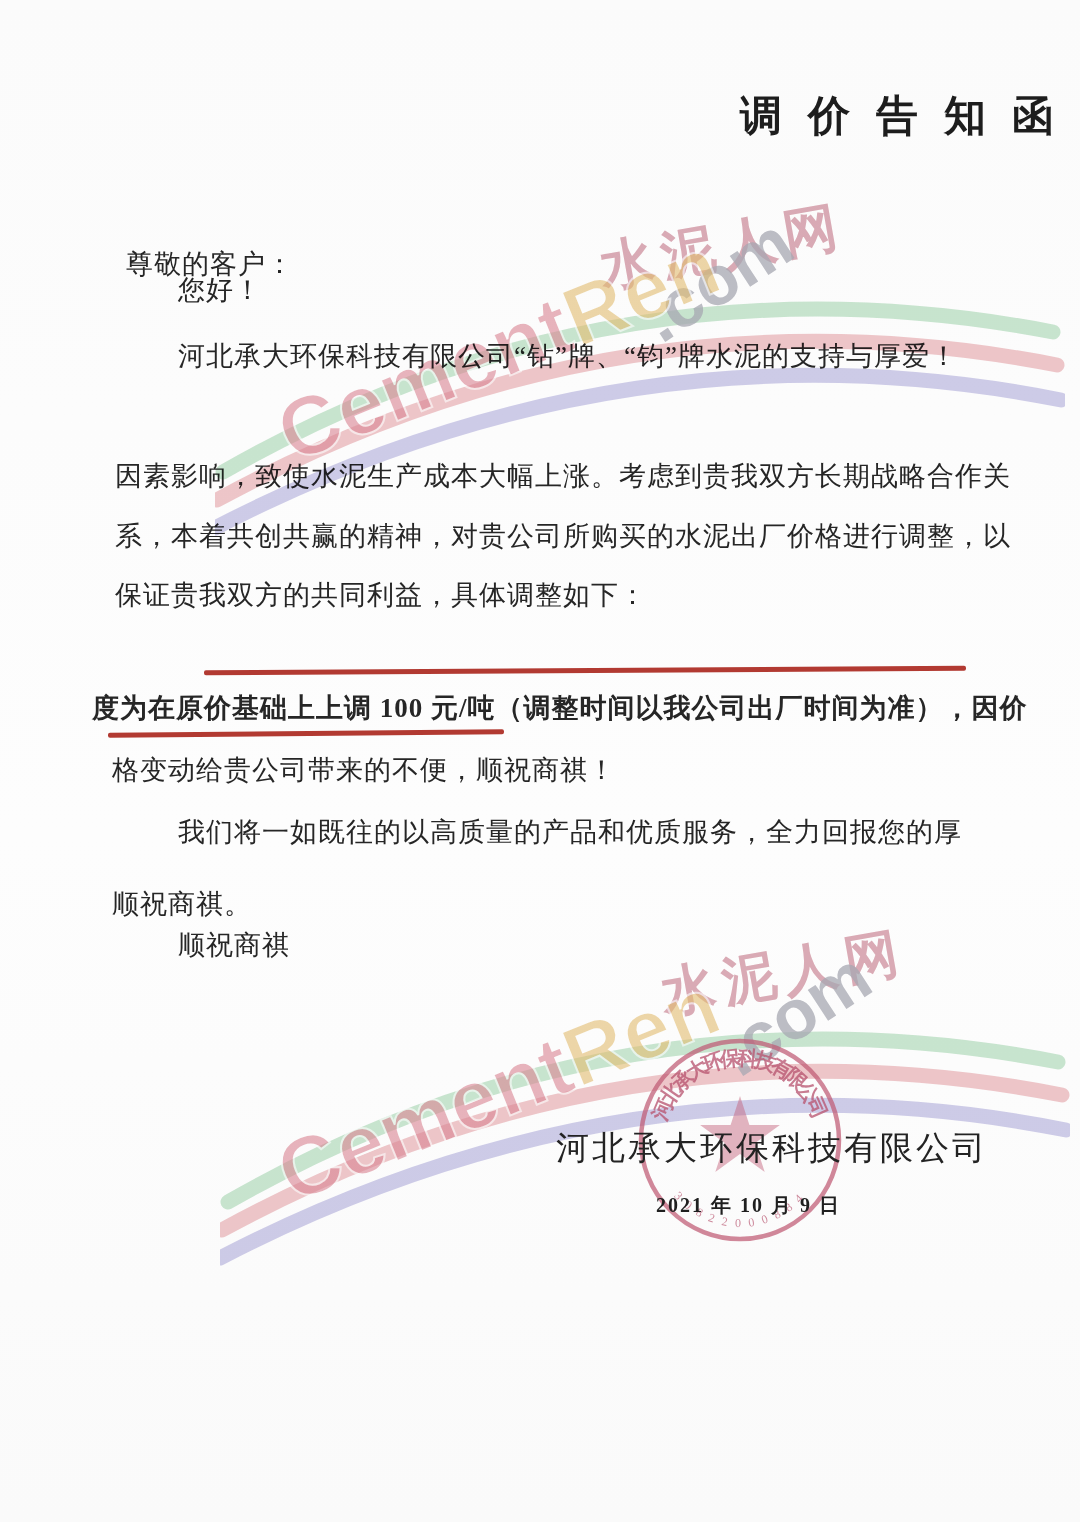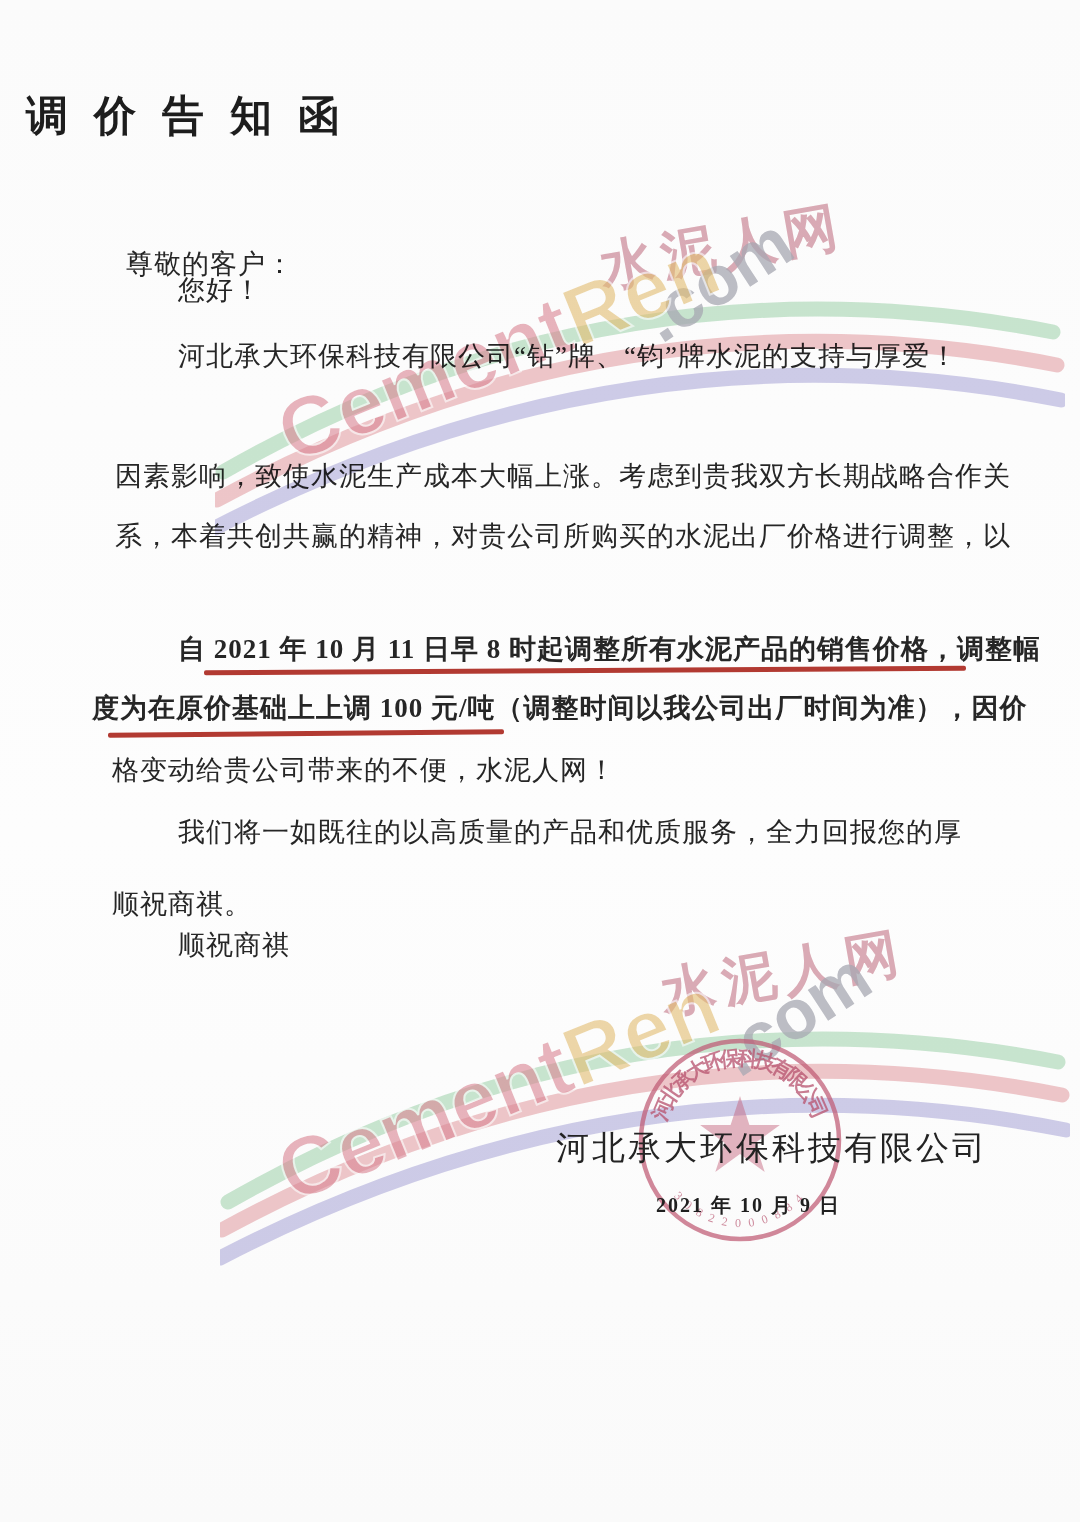--- a/index.html
+++ b/index.html
@@ -6,21 +6,21 @@
   #canvas{
     position:relative;width:1080px;height:1522px;margin:0 auto;
     background:linear-gradient(180deg,#fbfbfb 0%,#fdfdfd 55%,#fafafa 100%);
     overflow:hidden;
     font-family:"Liberation Serif","DejaVu Serif",serif;
     color:#262626;
   }
   
   .title{
     position:absolute;left:0;top:88px;width:100%;
-    text-align:left;font-size:42px;font-weight:600;
+    text-align:right;font-size:42px;font-weight:600;
     letter-spacing:26px;text-indent:26px;color:#1d1d1d;
   }
   .ln{position:absolute;font-size:27px;letter-spacing:1px;white-space:nowrap;color:#262626;}
   .ln.b{font-weight:700;}
   .ln0{left:126px;top:214px;margin-top:32px;}
   .ln1{left:178px;top:272px;}
   .ln2{left:178px;top:338px;}
   .ln3{left:178px;top:399px;}
   .ln4{left:115px;top:458px;}
   .ln5{left:115px;top:518px;}
@@ -95,23 +95,23 @@
     <div class="cement"><span class="p1">Cement</span><span class="p2">Ren</span></div>
   </div>
 
   <div class="title">调价告知函</div>
 
   <div class="ln ln0">尊敬的客户：</div>
   <div class="ln ln1">您好！</div>
   <div class="ln ln2">河北承大环保科技有限公司“钻”牌、“钧”牌水泥的支持与厚爱！</div>
   <div class="ln ln4">因素影响，致使水泥生产成本大幅上涨。考虑到贵我双方长期战略合作关</div>
   <div class="ln ln5">系，本着共创共赢的精神，对贵公司所购买的水泥出厂价格进行调整，以</div>
-  <div class="ln ln7 b">自 2021 年 10 月 11 日早 8 时起调整所有水泥产品的销售价格，调整幅</div>
+  <div class="ln ln6">保证贵我双方的共同利益，具体调整如下：</div>
   <div class="ln ln8 b">度为在原价基础上上调 100 元/吨（调整时间以我公司出厂时间为准），因价</div>
-  <div class="ln ln9">格变动给贵公司带来的不便，水泥人网！</div>
+  <div class="ln ln9">格变动给贵公司带来的不便，顺祝商祺！</div>
   <div class="ln ln10">我们将一如既往的以高质量的产品和优质服务，全力回报您的厚</div>
   <div class="ln ln11">顺祝商祺。</div>
   <div class="ln ln12">顺祝商祺</div>
 
   <div class="uline uline1"></div>
   <div class="uline uline2"></div>
 
   <svg class="stamp" viewBox="0 0 244 244">
     <defs>
       <path id="ringPath" d="M47.6,104.1 A77,77 0 0 1 196.4,104.1"></path>

